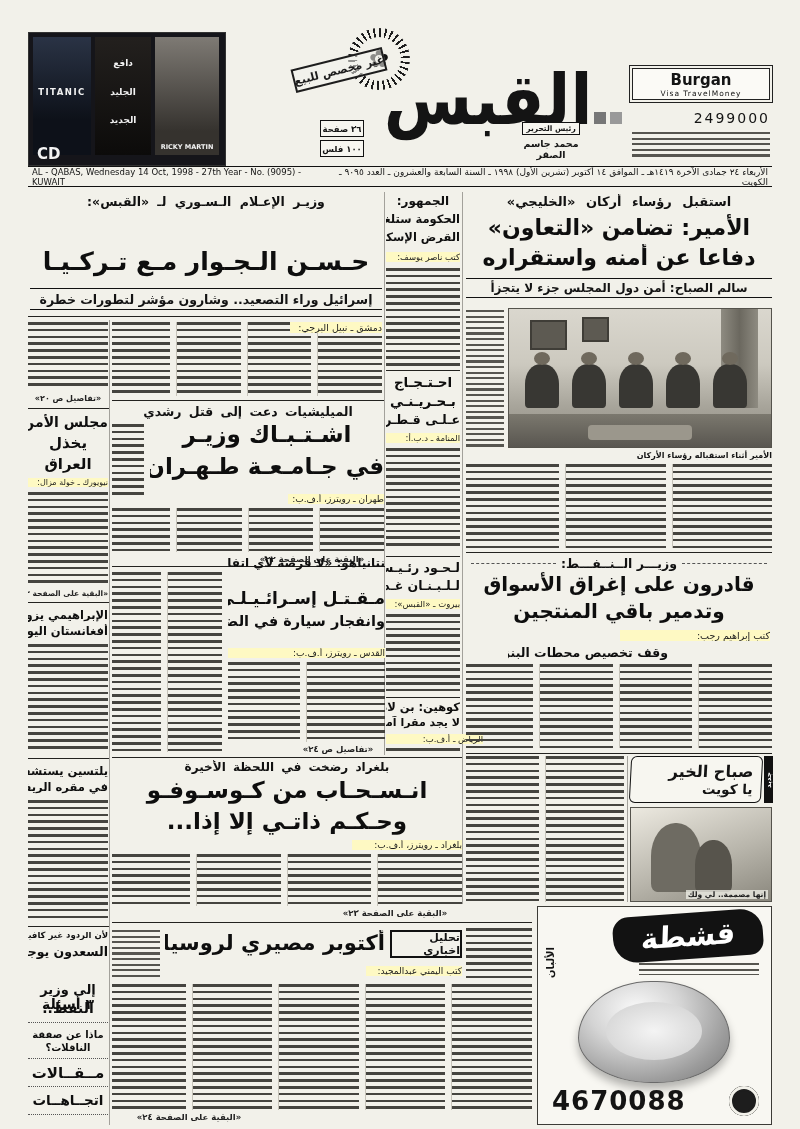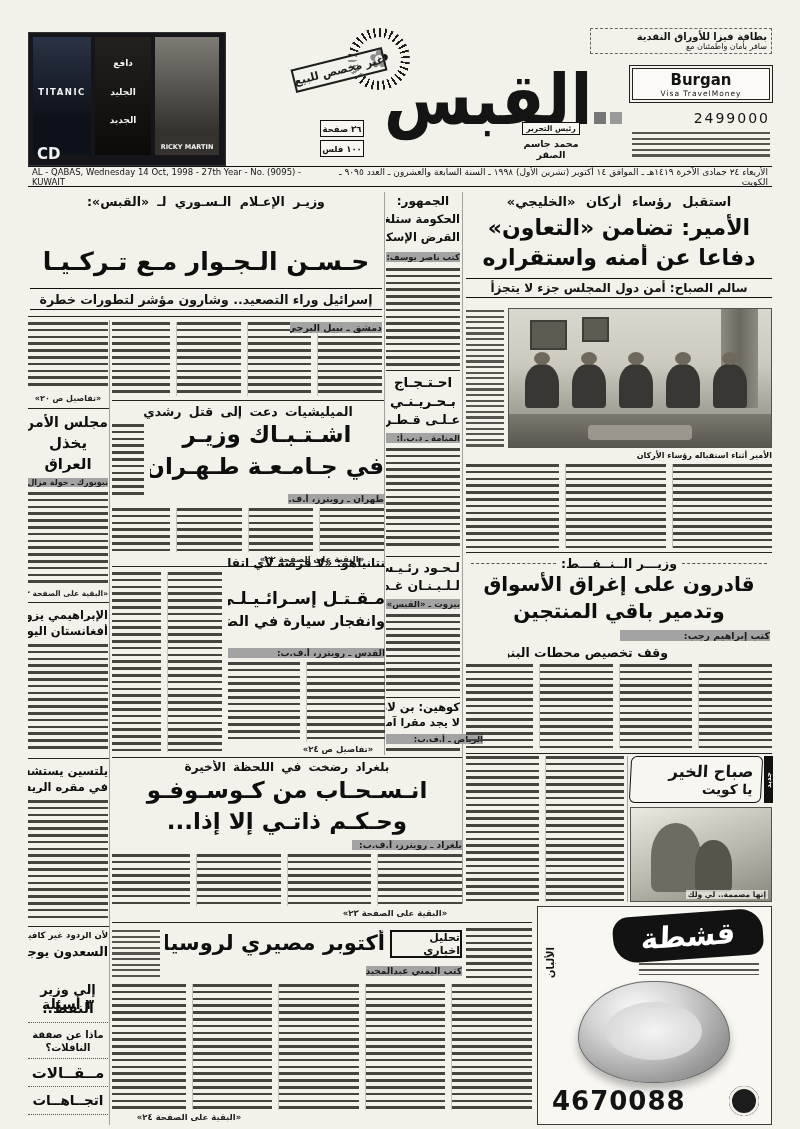--- a/index.html
+++ b/index.html
@@ -4,21 +4,21 @@
 <style>
 *{margin:0;padding:0;box-sizing:border-box}
 html,body{background:#97948b}
 .page{position:relative;width:800px;height:1129px;margin:0 auto;background:#f2f1ea;font-family:"DejaVu Sans",sans-serif;color:#141414;overflow:hidden}
 .b{position:absolute}
 .rtl{direction:rtl}
 .ctr{text-align:center}
 .rgt{text-align:right}
 .hl{font-weight:700;direction:rtl;color:#0e0e0e;text-align:center;white-space:nowrap;overflow:hidden;line-height:1.25}
 .kick{font-weight:700;direction:rtl;text-align:center;color:#111;white-space:nowrap;overflow:hidden}
-.byl{font-weight:700;direction:rtl;text-align:right;color:#1c1c1c;background:#a3a3a3;white-space:nowrap;overflow:hidden}
+.byl{font-weight:400;direction:rtl;text-align:right;color:#1c1c1c;background:#fef9c3;white-space:nowrap;overflow:hidden}
 .note{font-weight:700;direction:rtl;text-align:center;color:#222;white-space:nowrap;overflow:hidden}
 .bar{border-top:1.6px solid #111;border-bottom:1.6px solid #111;display:flex;align-items:center;justify-content:center;font-weight:700;direction:rtl;white-space:nowrap;overflow:hidden}
 .sect{display:flex;align-items:center;direction:rtl;font-weight:700;color:#111}
 .sect::before,.sect::after{content:"";flex:1;border-top:1px dashed #555;margin:0 5px}
 .ft{background-image:repeating-linear-gradient(to bottom,#45443f 0px,#45443f 2.6px,rgba(0,0,0,0) 2.6px,rgba(0,0,0,0) 6.8px)}
 .ft-sm{background-image:repeating-linear-gradient(to bottom,#56554f 0px,#56554f 2.2px,rgba(0,0,0,0) 2.2px,rgba(0,0,0,0) 5.6px)}
 .cols{display:flex;direction:rtl}
 .cols .c{flex:1;border-left:1px solid #c6c3b9;padding-left:6px;margin-left:6px}
 .cols .c:last-child{border-left:none;margin-left:0;padding-left:0}
 .vr{position:absolute;width:1px;background:#54524c;opacity:.5}
@@ -90,24 +90,20 @@
 
   <div class="b logo" style="left:398px;top:48px;width:180px;height:104px;font-size:64px">القبس</div>
 
   <div class="b badge" style="left:320px;top:120px;width:44px;height:17px;font-size:8.5px">٣٦ صفحة</div>
   <div class="b badge" style="left:320px;top:140px;width:44px;height:17px;font-size:8.5px">١٠٠ فلس</div>
 
   <div class="b badge" style="left:522px;top:122px;width:58px;height:13px;font-size:7.5px">رئيس التحرير</div>
   <div class="b rtl ctr" style="left:514px;top:138px;width:74px;font-size:9.5px;font-weight:700">محمد جاسم الصقر</div>
 
   <div class="b" style="left:590px;top:28px;width:182px;height:136px">
-    <div class="adr-top">
-      <div class="rtl rgt" style="font-size:10px;font-weight:700">بطاقة فيزا للأوراق النقدية</div>
-      <div class="rtl rgt" style="font-size:8px">سافر بأمان واطمئنان مع</div>
-    </div>
     <div class="bbox" style="position:absolute;left:42px;top:40px;width:138px;height:32px">
       <div style="font-size:15px;font-weight:700">Burgan</div>
       <div style="font-size:7.5px;letter-spacing:1px">Visa TravelMoney</div>
     </div>
     <div style="position:absolute;left:4px;top:84px;width:12px;height:12px;background:#777"></div>
     <div style="position:absolute;left:20px;top:84px;width:12px;height:12px;background:#999"></div>
     <div style="position:absolute;right:2px;top:82px;font-size:14px;font-weight:400;letter-spacing:2px">2499000</div>
     <div class="ft-sm" style="position:absolute;left:42px;top:104px;width:138px;height:28px"></div>
   </div>
 

